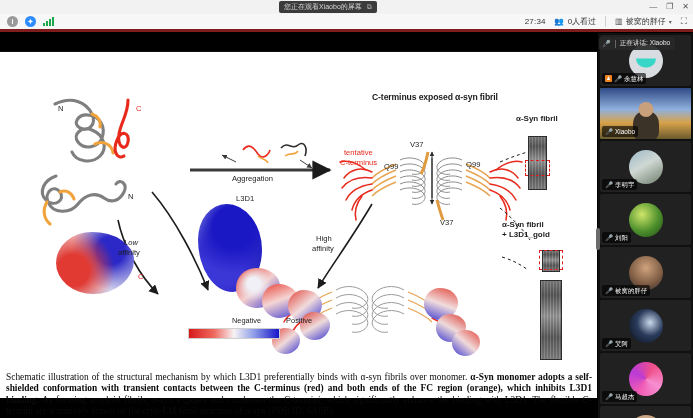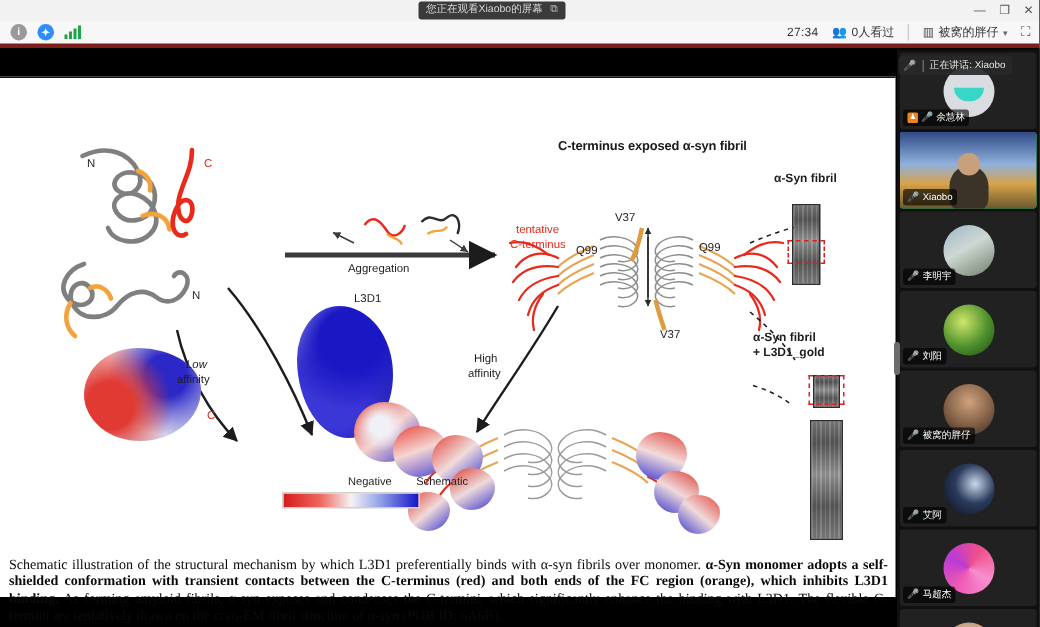--- a/index.html
+++ b/index.html
@@ -435,21 +435,21 @@
       <div class="lbl" style="left:384px; top:110px;">Q99</div>
       <div class="lbl" style="left:466px; top:108px;">Q99</div>
 
       <div class="lbl lbl-bold" style="left:516px; top:62px;">α-Syn fibril</div>
       <div class="lbl lbl-bold" style="left:502px; top:168px;">α-Syn fibril</div>
       <div class="lbl lbl-bold" style="left:502px; top:178px;">+ L3D1_gold</div>
 
       <div class="key-wrap">
         <div class="key-labels">
           <span>Negative</span>
-          <span>Schematic</span>
+          <span>Positive</span>
         </div>
         <div class="key-bar"></div>
       </div>
 
       <div class="caption">
         <span>Schematic illustration of the structural mechanism by which L3D1 preferentially binds with α-syn fibrils over monomer. </span><b>α-Syn monomer adopts a self-shielded conformation with transient contacts between the C-terminus (red) and both ends of the FC region (orange), which inhibits L3D1 binding.</b><span> As forming amyloid fibrils, α-syn exposes and condenses the C-termini, which significantly enhance the binding with L3D1. The flexible C-termini are tentatively drawn on the cryo-EM fibril structure of α-syn (PDB ID: 6A6B).</span>
       </div>
 
     </div>
   </div>

